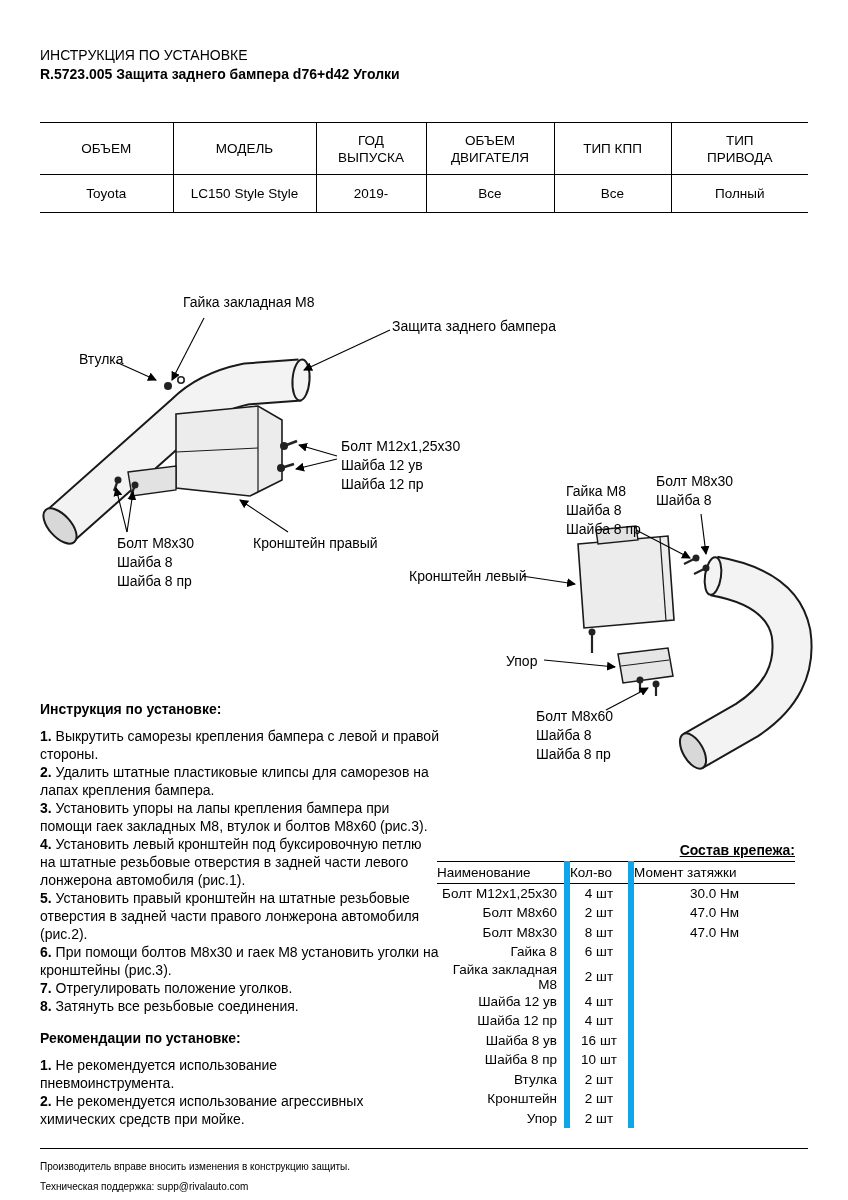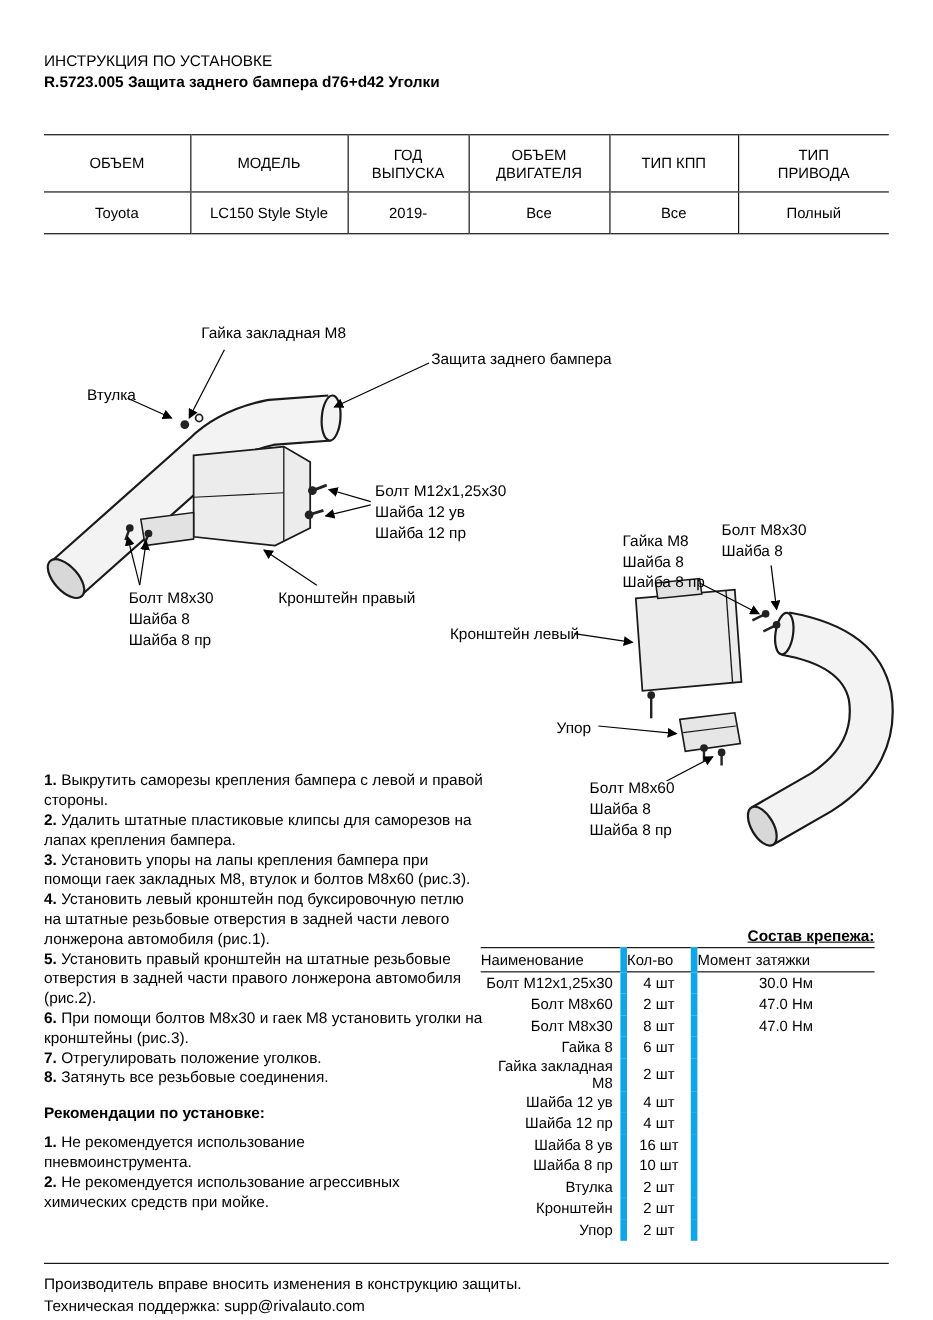--- a/index.html
+++ b/index.html
@@ -44,21 +44,21 @@
   }
   .ptable td { height:19.5px; vertical-align:middle; }
   .ptable th + th, .ptable td + td { border-left:6px solid #0ea5e9; }
   .ptable td.name { text-align:right; padding-right:7px; }
   .ptable td.qty { text-align:center; }
   .ptable td.torque { text-align:center; }
   
   .footer {
     position:absolute; left:40px; top:1132px; width:768px;
     border-top:1px solid #000; padding-top:8px;
-    font-size:14px; line-height:20px;
+    font-size:10px; line-height:20px;
   }
   .footer b { font-weight:normal; }
 </style>
 </head>
 <body>
 
 <div class="page">
 
   <div class="hdr">
     <div class="l1">ИНСТРУКЦИЯ ПО УСТАНОВКЕ</div>
@@ -210,20 +210,21 @@
 Шайба 8 пр</div>
   <div class="dlabel" style="left:656px; top:456px">Болт М8х30
 Шайба 8</div>
   <div class="dlabel" style="left:409px; top:551px">Кронштейн левый</div>
   <div class="dlabel" style="left:506px; top:636px">Упор</div>
   <div class="dlabel" style="left:536px; top:691px">Болт М8х60
 Шайба 8
 Шайба 8 пр</div>
 
   <div class="instructions">
+    <div class="sec-title">Инструкция по установке:</div>
     <div class="item"><b>1.</b> <span>Выкрутить саморезы крепления бампера с левой и правой стороны.</span></div>
     <div class="item"><b>2.</b> <span>Удалить штатные пластиковые клипсы для саморезов на лапах крепления бампера.</span></div>
     <div class="item"><b>3.</b> <span>Установить упоры на лапы крепления бампера при помощи гаек закладных М8, втулок и болтов М8х60 (рис.3).</span></div>
     <div class="item"><b>4.</b> <span>Установить левый кронштейн под буксировочную петлю на штатные резьбовые отверстия в задней части левого лонжерона автомобиля (рис.1).</span></div>
     <div class="item"><b>5.</b> <span>Установить правый кронштейн на штатные резьбовые отверстия в задней части правого лонжерона автомобиля (рис.2).</span></div>
     <div class="item"><b>6.</b> <span>При помощи болтов М8х30 и гаек М8 установить уголки на кронштейны (рис.3).</span></div>
     <div class="item"><b>7.</b> <span>Отрегулировать положение уголков.</span></div>
     <div class="item"><b>8.</b> <span>Затянуть все резьбовые соединения.</span></div>
 
     <div class="sec-title recs">Рекомендации по установке:</div>

